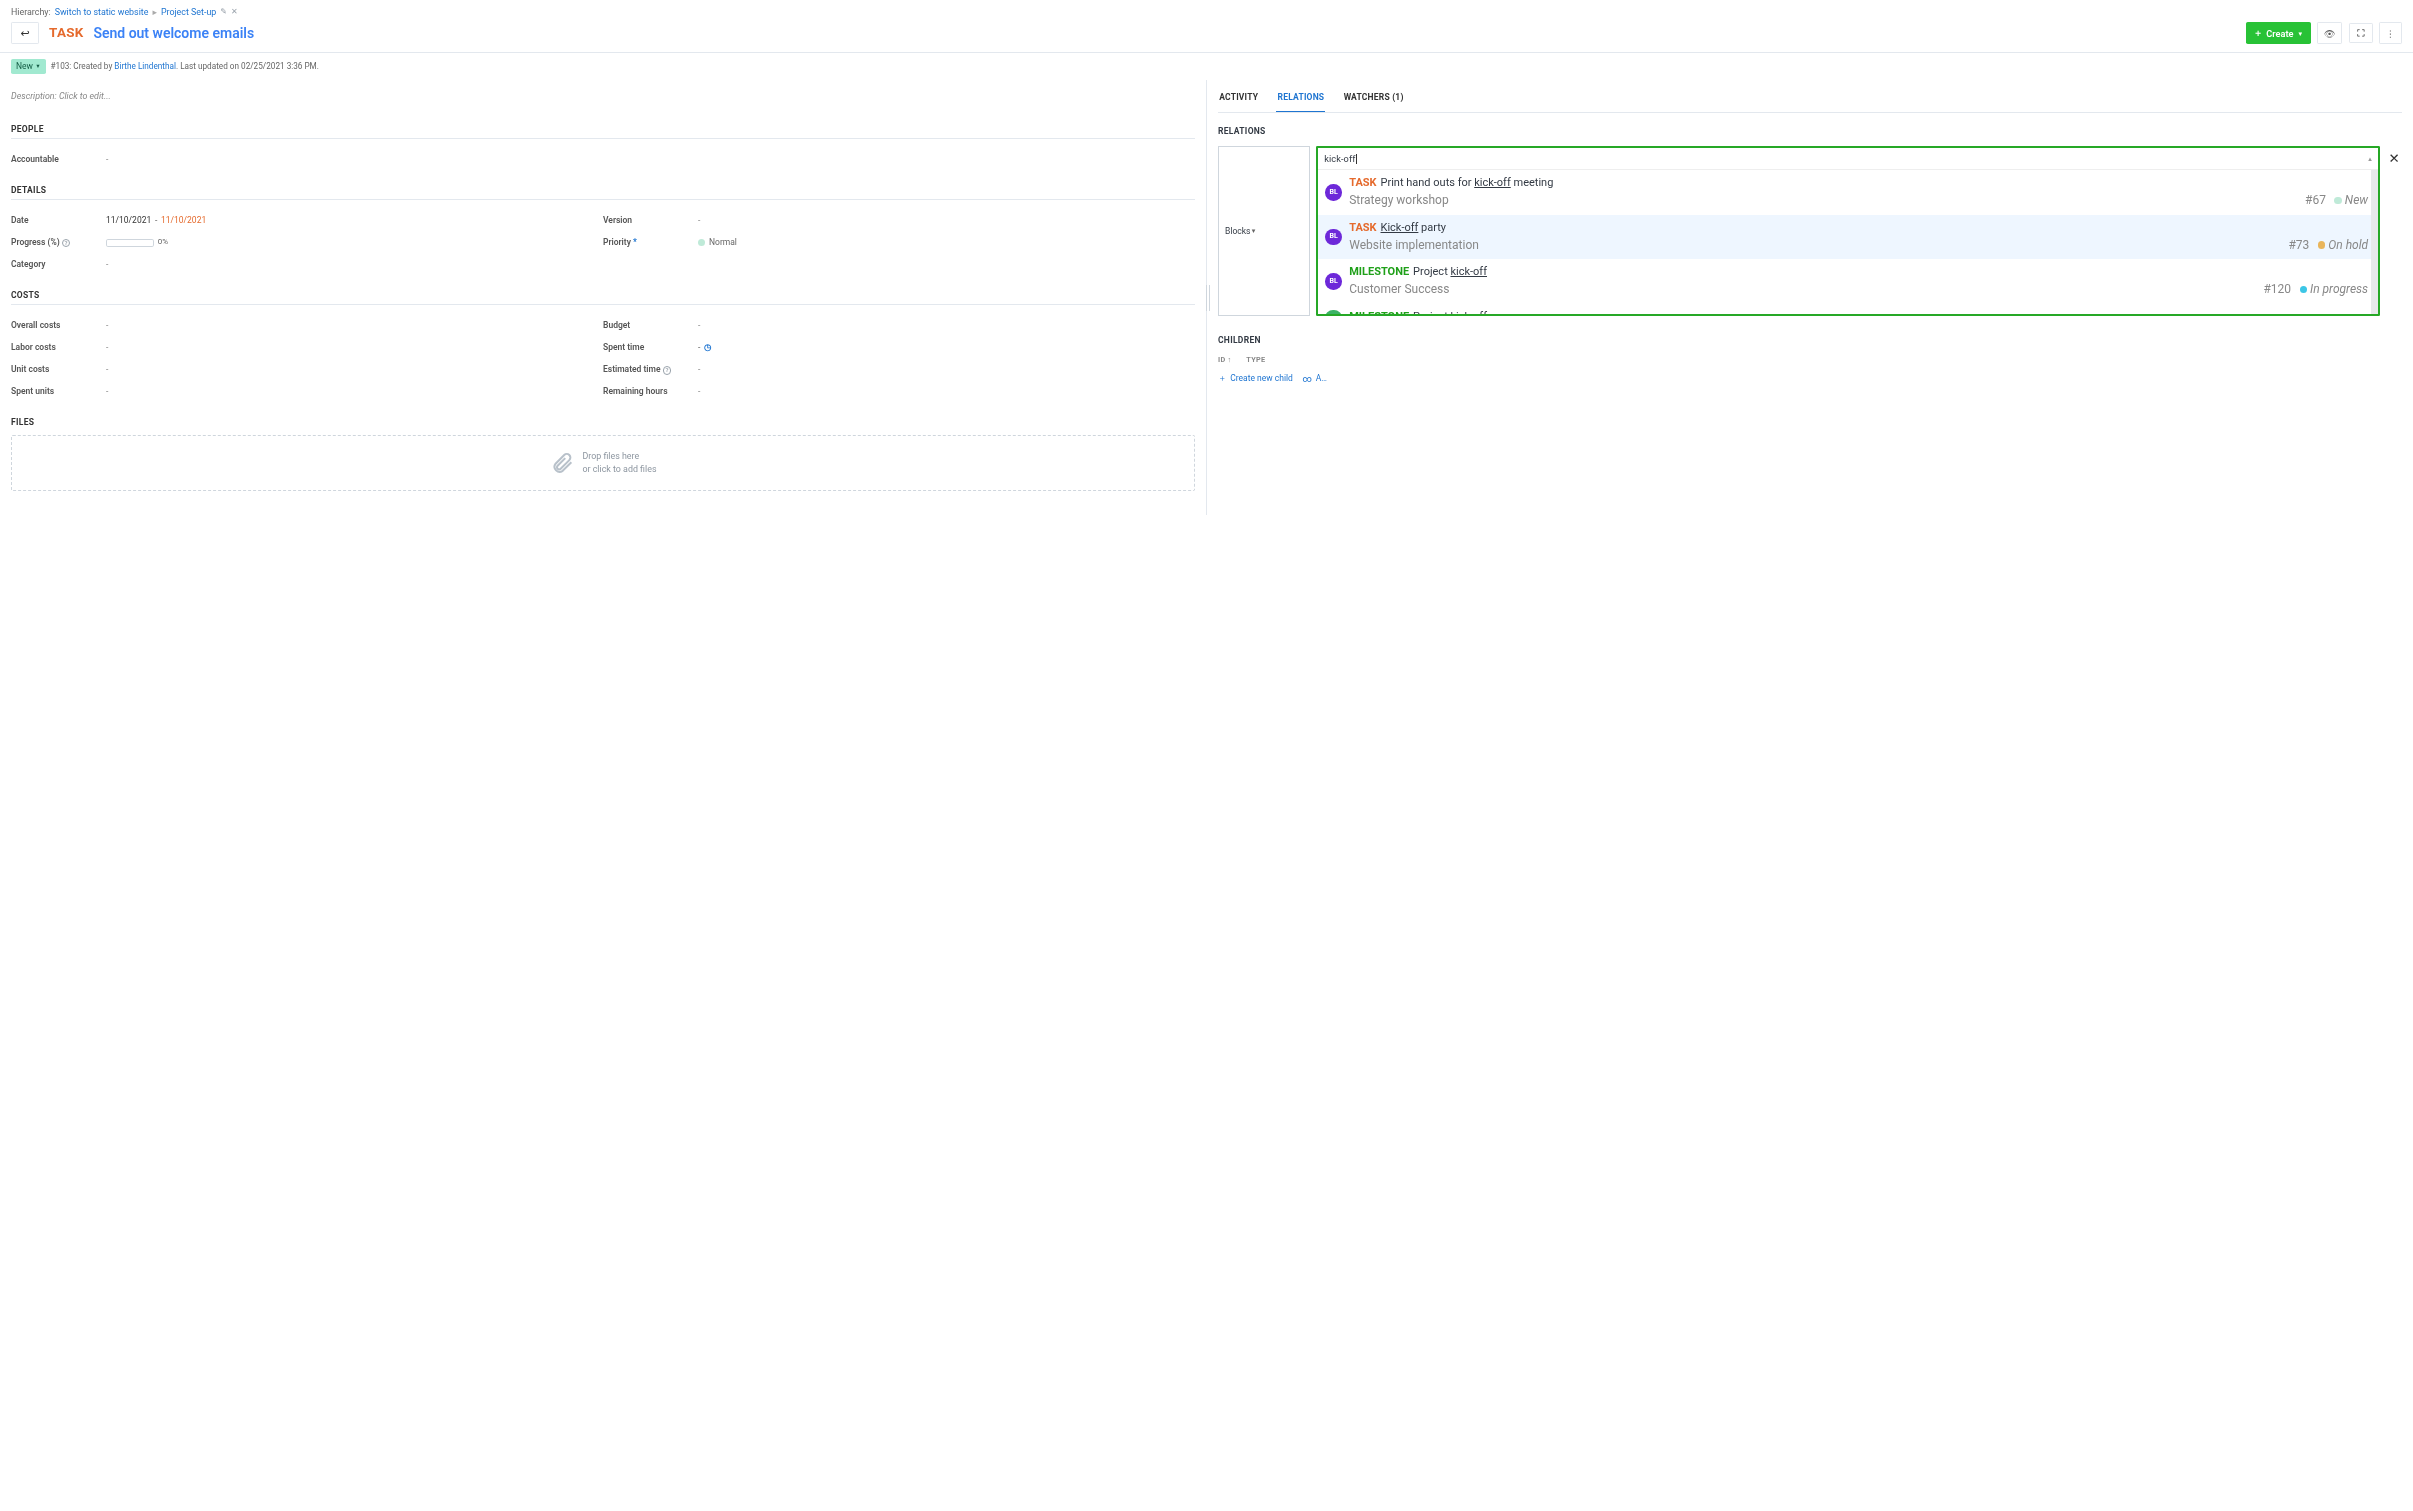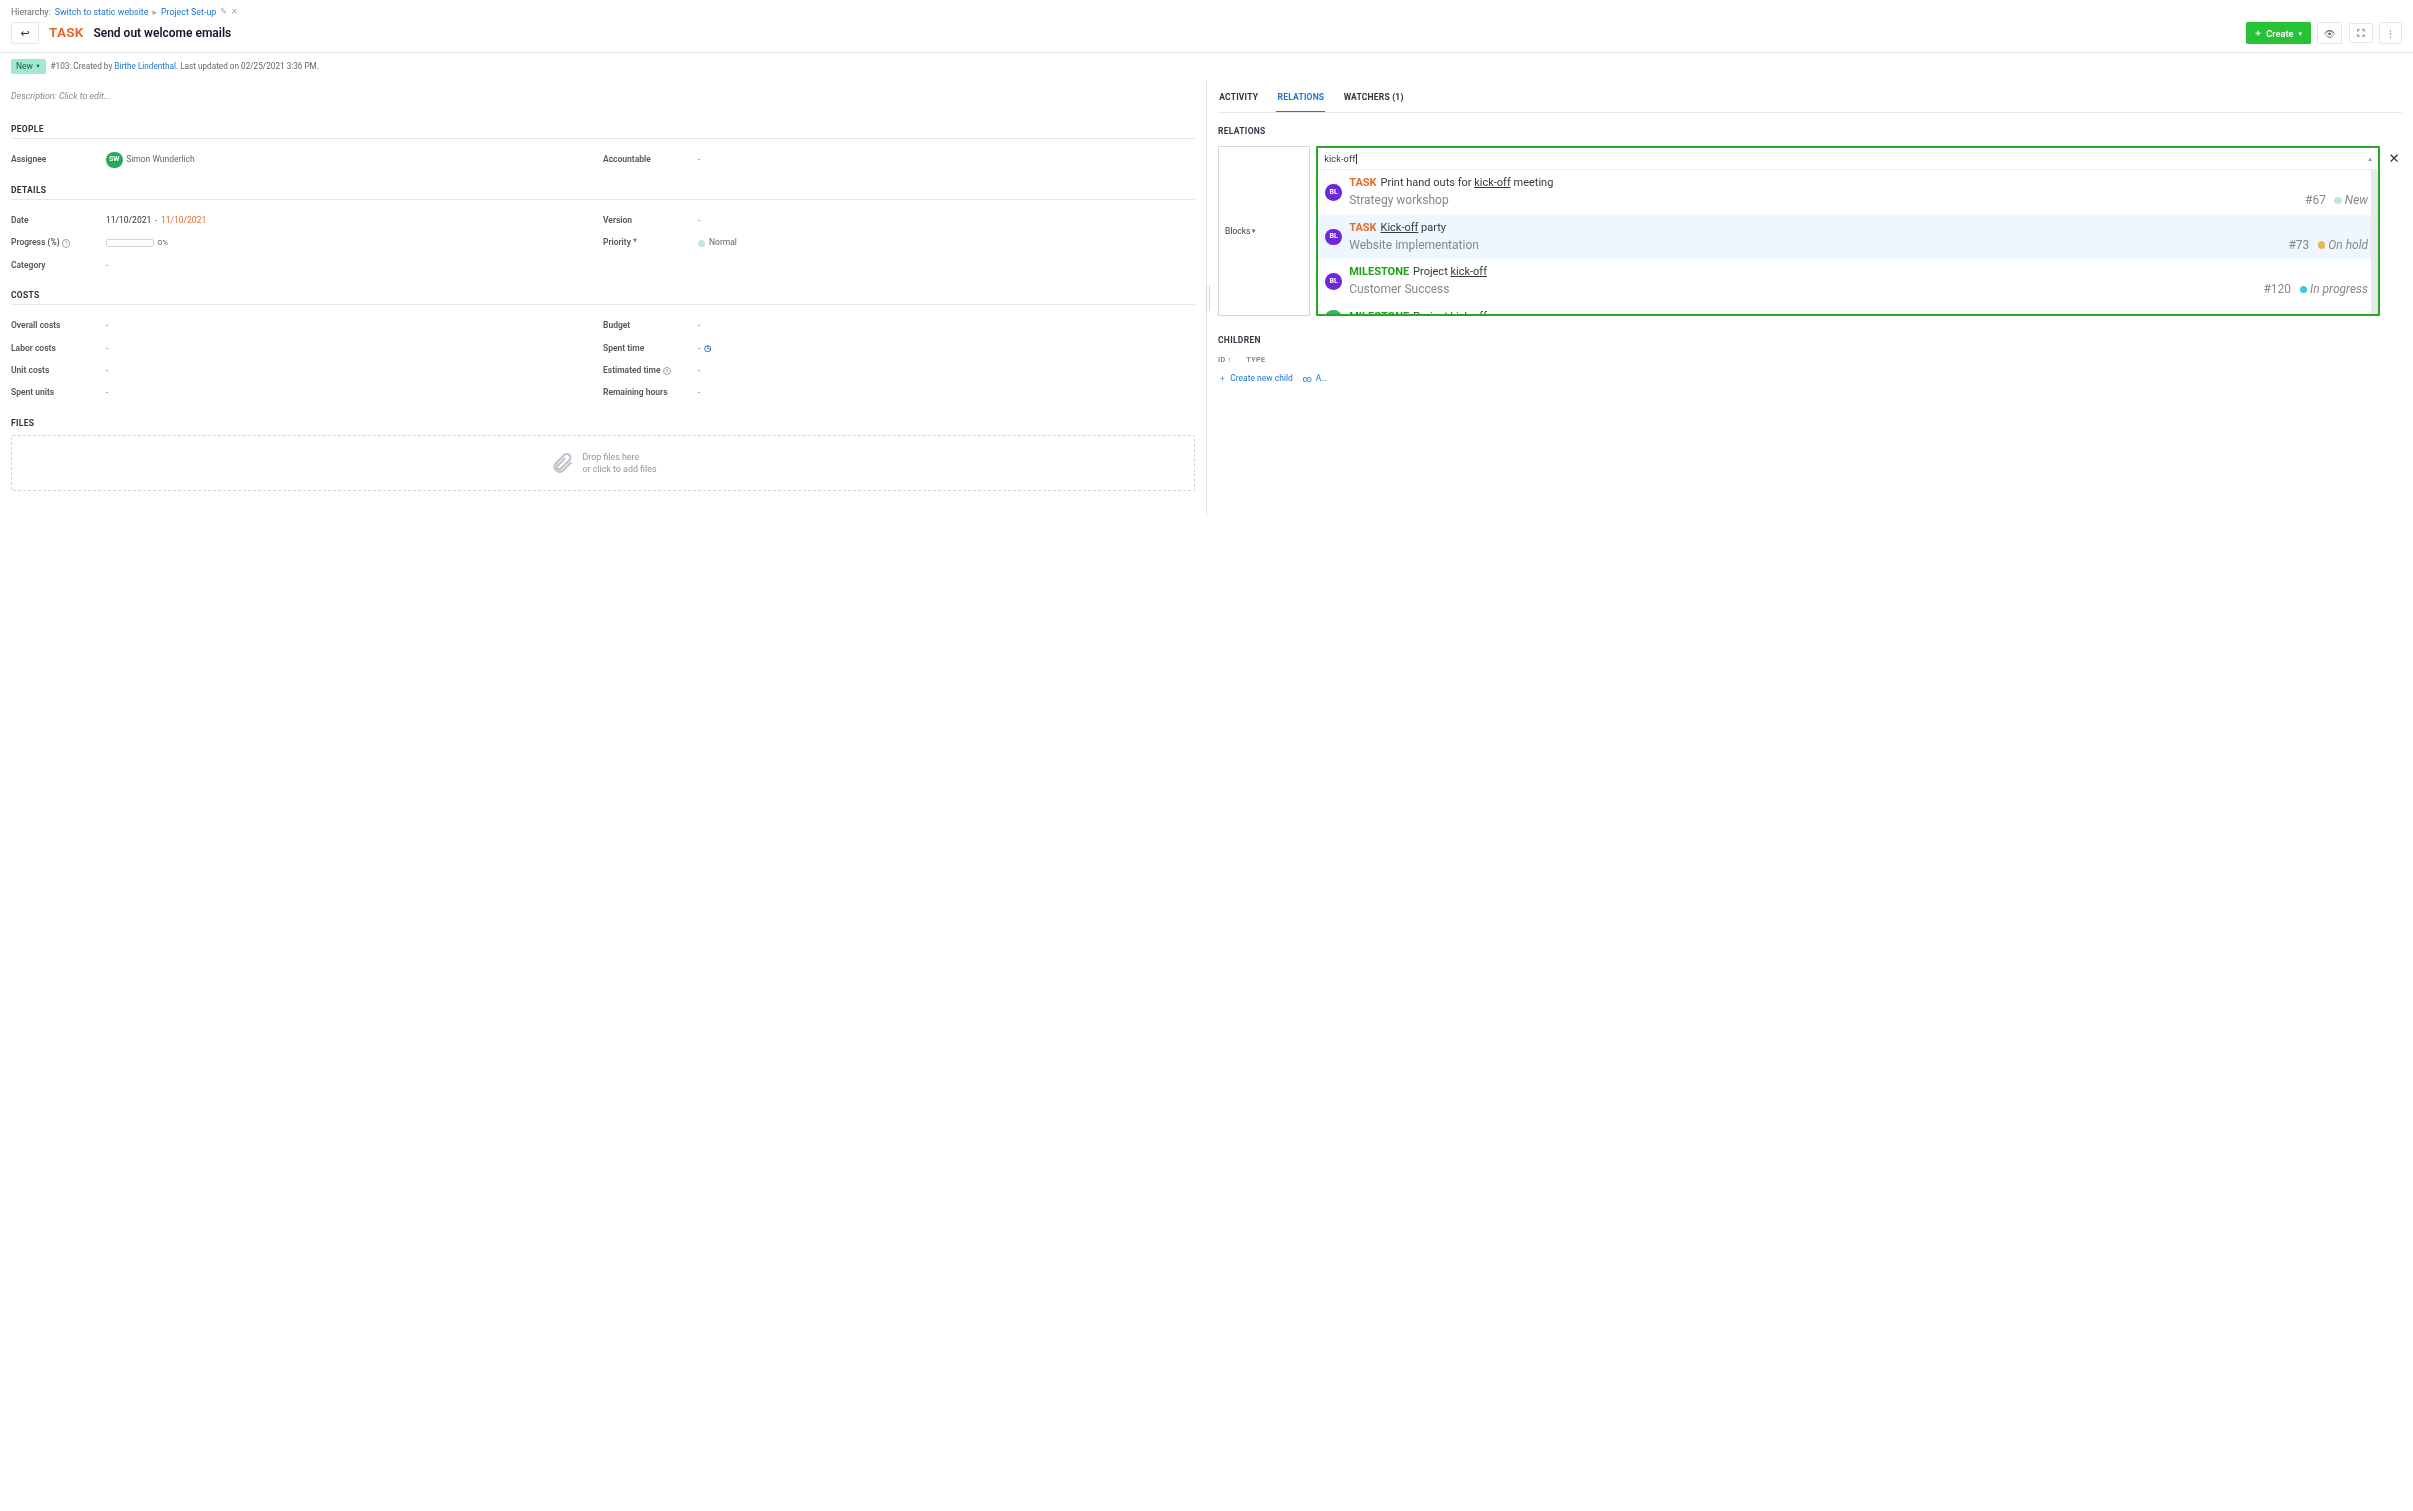--- a/index.html
+++ b/index.html
@@ -24,21 +24,21 @@
 
 
 .breadcrumb{display:flex;align-items:center;gap:4px;padding:6.1px 11px 1.2px;color:#666}
 .breadcrumb .lbl{color:#666}
 .breadcrumb .sep{color:#aaa}
 .breadcrumb .icon{color:#9aa3ac;font-size:8px}
 .topbar{display:flex;align-items:center;justify-content:space-between;padding:2.4px 11px 7.3px;border-bottom:0.6px solid var(--gray-200)}
 .title-wrap{display:flex;align-items:center;gap:9.8px}
 .back-btn{border:0.6px solid var(--gray-200);border-radius:1.2px;padding:3.7px 8.5px;background:#fff;color:#333;font-size:11px}
 .type-label{color:var(--orange);font-weight:700;font-size:13.4px;letter-spacing:0.3px}
-.task-title{font-weight:600;font-size:12px;color:#0f172a}
+.task-title{font-weight:600;font-size:14px;color:#3b82f6}
 .actions{display:flex;align-items:center;gap:6.1px}
 .btn-create{background:var(--green-btn);color:#fff;border:none;border-radius:1.8px;padding:4.9px 7.3px;font-size:9.2px;font-weight:600;display:flex;align-items:center;gap:3.7px}
 .btn-create .caret{font-size:6.1px}
 .icon-btn{border:0.6px solid var(--gray-200);background:#fff;border-radius:1.2px;padding:4.3px 6.1px;color:#555;font-size:9.2px;min-width:21px;display:flex;align-items:center;justify-content:center}
 .icon-btn svg{width:9.8px;height:9.8px;stroke:#555}
 
 
 .meta-row{display:flex;align-items:center;gap:4.9px;padding:6.1px 11px;color:#666;font-size:8.2px}
 .status-badge{background:var(--mint);padding:1.8px 4.9px;border-radius:1.8px;color:#155e46;font-size:8.5px;display:inline-flex;align-items:center;gap:2.4px}
 .status-badge .caret{font-size:5.5px}
@@ -184,29 +184,20 @@
 
   <div class="left">
     <div class="desc">Description: Click to edit...</div>
 
     <section class="block">
       <h4>PEOPLE</h4>
       <div class="divider"></div>
       <div class="row2">
         <div class="col2">
           <div class="field">
-            <span class="flabel">Assignee</span>
-            <span class="fval">
-              <span class="avatar sw">SW</span>
-              <span>Simon Wunderlich</span>
-            </span>
-          </div>
-        </div>
-        <div class="col2">
-          <div class="field">
             <span class="flabel">Accountable</span>
             <span class="fval dash">-</span>
           </div>
         </div>
       </div>
     </section>
 
     <section class="block">
       <h4>DETAILS</h4>
       <div class="divider"></div>

